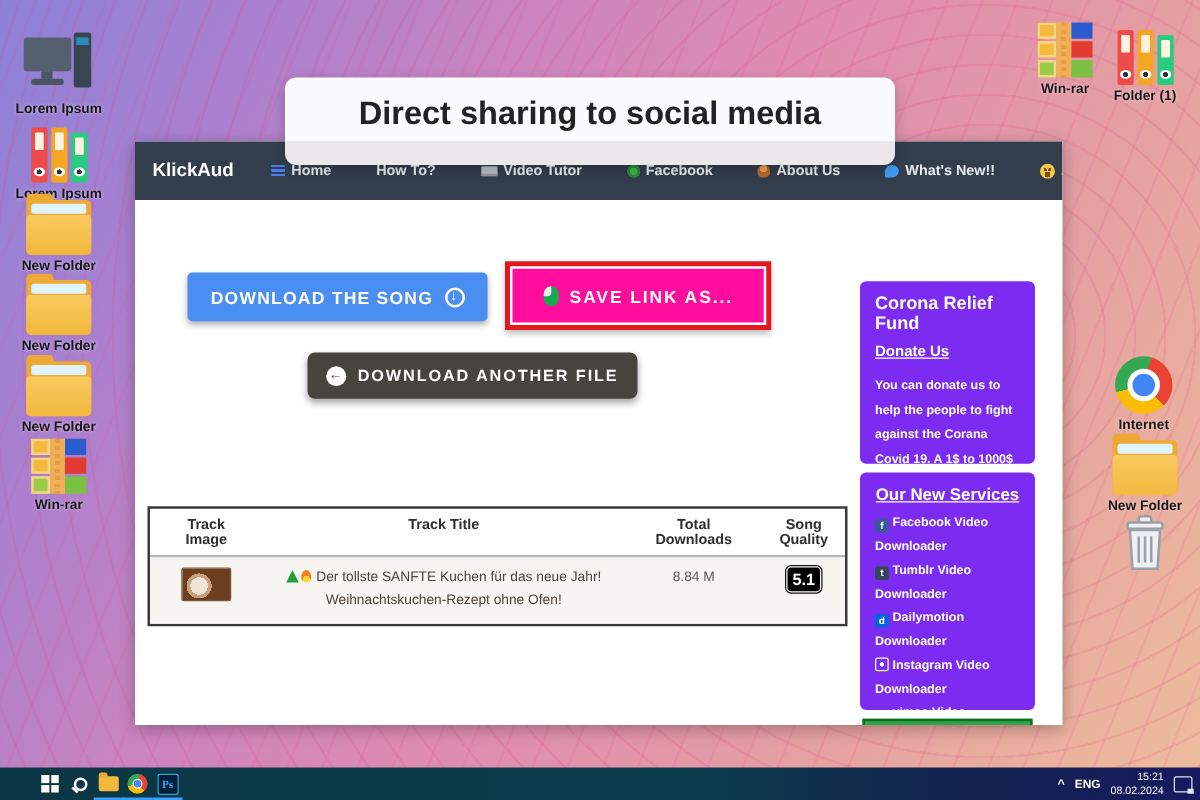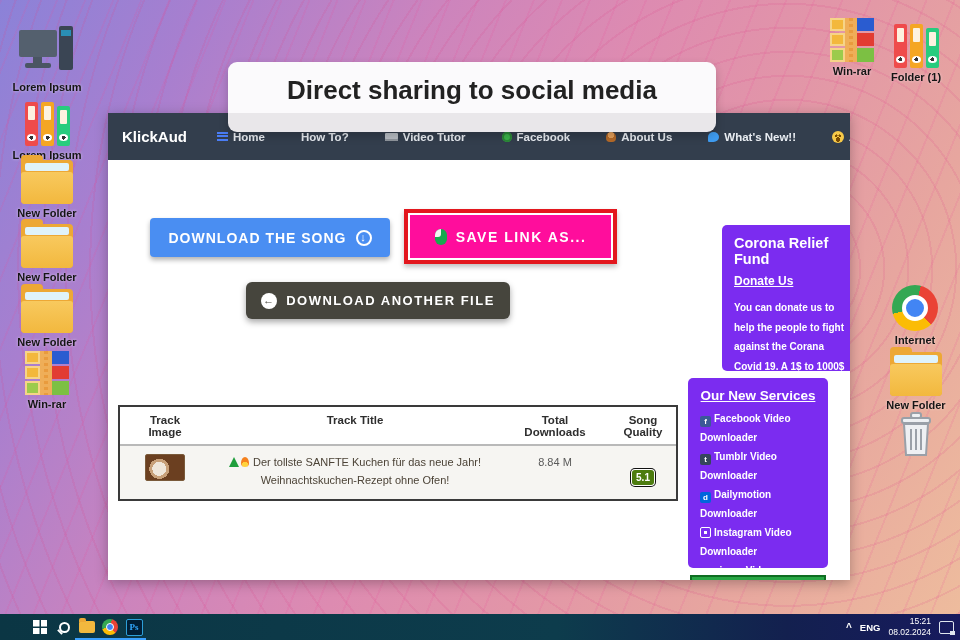--- a/index.html
+++ b/index.html
@@ -115,25 +115,25 @@
   .c2{flex:1;text-align:center;padding:0 4px;}
   .c3{width:110px;text-align:center;}
   .c4{width:66px;text-align:center;}
   .t-head .c1{display:block;text-align:center;padding:0 16px;box-sizing:border-box;}
   .cake{width:38px;height:25px;border-radius:2px;border:1px solid #7a5a3a;
      background:radial-gradient(circle at 35% 55%, #efe6da 0 7px, #c8a079 7px 10px, #6b3f20 10px);}
   .title-line{line-height:1.6;}
   .tree-ic{display:inline-block;width:0;height:0;border-left:5px solid transparent;border-right:5px solid transparent;border-bottom:10px solid #1f9e3c;vertical-align:-1px;margin-right:2px;}
   .flame-ic{display:inline-block;width:8px;height:10px;background:radial-gradient(circle at 50% 75%, #ffd23c 0 3px, #f5811e 3px);border-radius:50% 50% 50% 50%/60% 60% 40% 40%;vertical-align:-1px;margin-right:4px;}
   .dl-val{color:#5a5a5a;line-height:1.6;}
-  .q-badge{display:inline-block;background:#4d7c0f;color:#fff;font-size:10px;font-weight:bold;padding:2px 4px;border-radius:3px;
-     box-shadow:0 0 0 1px #fff, 0 0 0 2px #111;margin-top:16px;}
-
-  
-  .corona{position:absolute;left:614px;top:112px;width:140px;height:146px;background:#7b2cf0;border-radius:5px;
+  .q-badge{display:inline-block;background:#000000;color:#fff;font-size:13px;font-weight:bold;padding:2px 4px;border-radius:3px;
+     box-shadow:0 0 0 1px #fff, 0 0 0 2px #111;margin-top:0;}
+
+  
+  .corona{position:absolute;left:580px;top:112px;width:140px;height:146px;background:#7b2cf0;border-radius:5px;
      padding:10px 12px;color:#fff;box-sizing:border-box;}
   .corona .ttl{font-size:14.5px;font-weight:bold;}
   .corona .donate{display:inline-block;margin-top:7px;font-size:12px;font-weight:bold;color:#fff;text-decoration:underline;cursor:pointer;}
   .corona .body{margin-top:9px;font-size:10px;font-weight:bold;line-height:1.95;}
   .services{position:absolute;left:580px;top:265px;width:140px;height:190px;background:#7b2cf0;border-radius:5px;
      padding:10px 12px;color:#fff;box-sizing:border-box;}
   .services .ttl{font-size:13.5px;font-weight:bold;text-decoration:underline;text-align:center;margin-bottom:6px;}
   .svc{font-size:10px;font-weight:bold;line-height:1.9;cursor:pointer;}
   .svc .bi{display:inline-block;width:11px;height:11px;border-radius:2px;color:#fff;font-size:8px;font-weight:bold;
      text-align:center;line-height:11px;vertical-align:-2px;margin-right:3px;}

